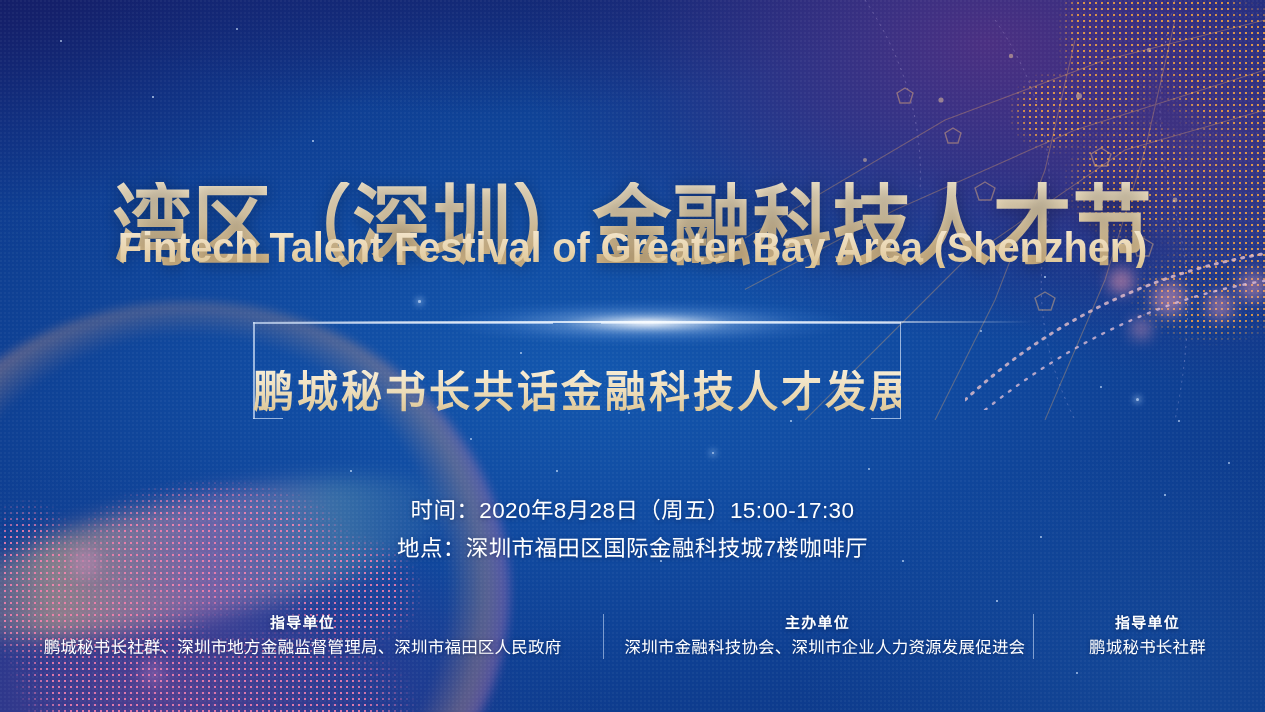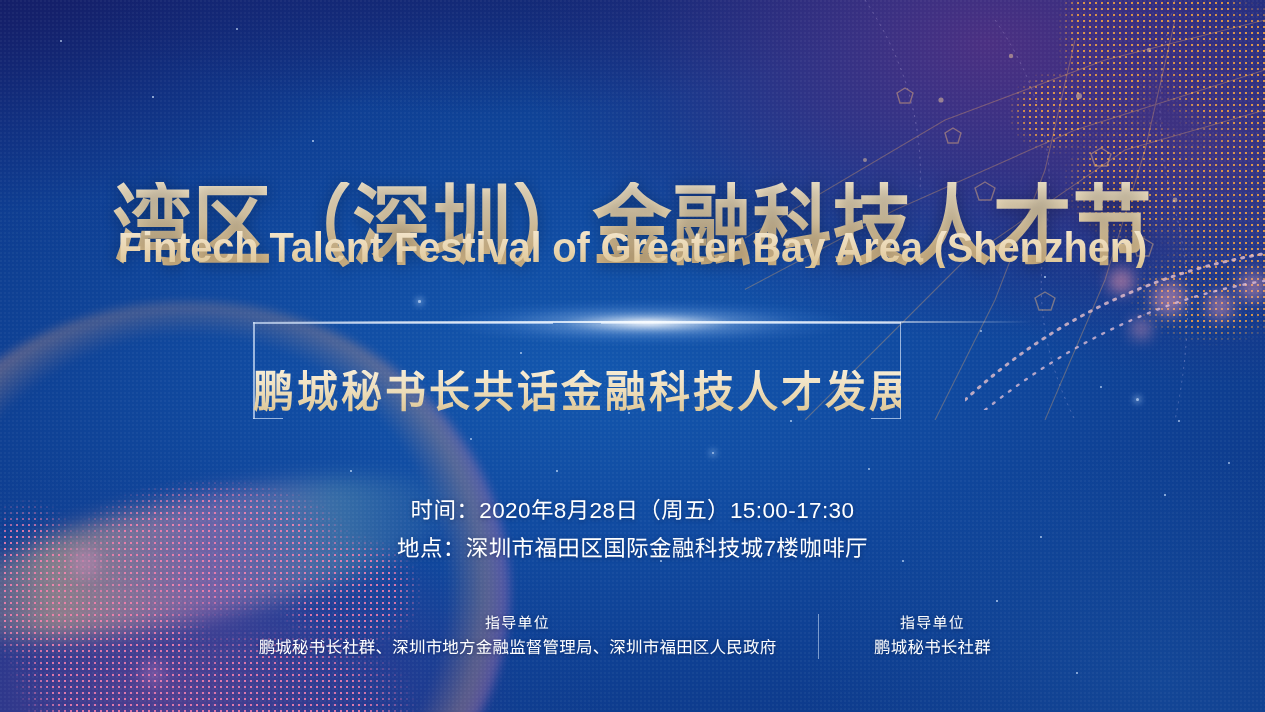--- a/index.html
+++ b/index.html
@@ -257,21 +257,21 @@
   .fcol-3{width:230px;}
   .fcol + .fcol::before{
     content:"";
     position:absolute;
     left:0; top:2px;
     width:1px; height:45px;
     background:rgba(215,232,255,.55);
   }
   .fhead{
     font-size:15px;
-    font-weight:400;
+    font-weight:700;
     line-height:22px;
     letter-spacing:1.2px;
     text-shadow:0 1px 4px rgba(0,20,60,.5);
   }
   .fbody{
     font-size:16.5px;
     font-weight:400;
     line-height:26px;
     letter-spacing:.2px;
     white-space:nowrap;
@@ -394,20 +394,24 @@
       <div class="info-line">地点：深圳市福田区国际金融科技城7楼咖啡厅</div>
     </div>
 
     <div class="footer">
 
       <div class="fcol fcol-1">
         <div class="fhead">指导单位</div>
         <div class="fbody">鹏城秘书长社群、深圳市地方金融监督管理局、深圳市福田区人民政府</div>
       </div>
 
+      <div class="fcol fcol-2">
+        <div class="fhead">主办单位</div>
+        <div class="fbody">深圳市金融科技协会、深圳市企业人力资源发展促进会</div>
+      </div>
 
       <div class="fcol fcol-3">
         <div class="fhead">指导单位</div>
         <div class="fbody">鹏城秘书长社群</div>
       </div>
 
     </div>
 
   </div>
 </div>

